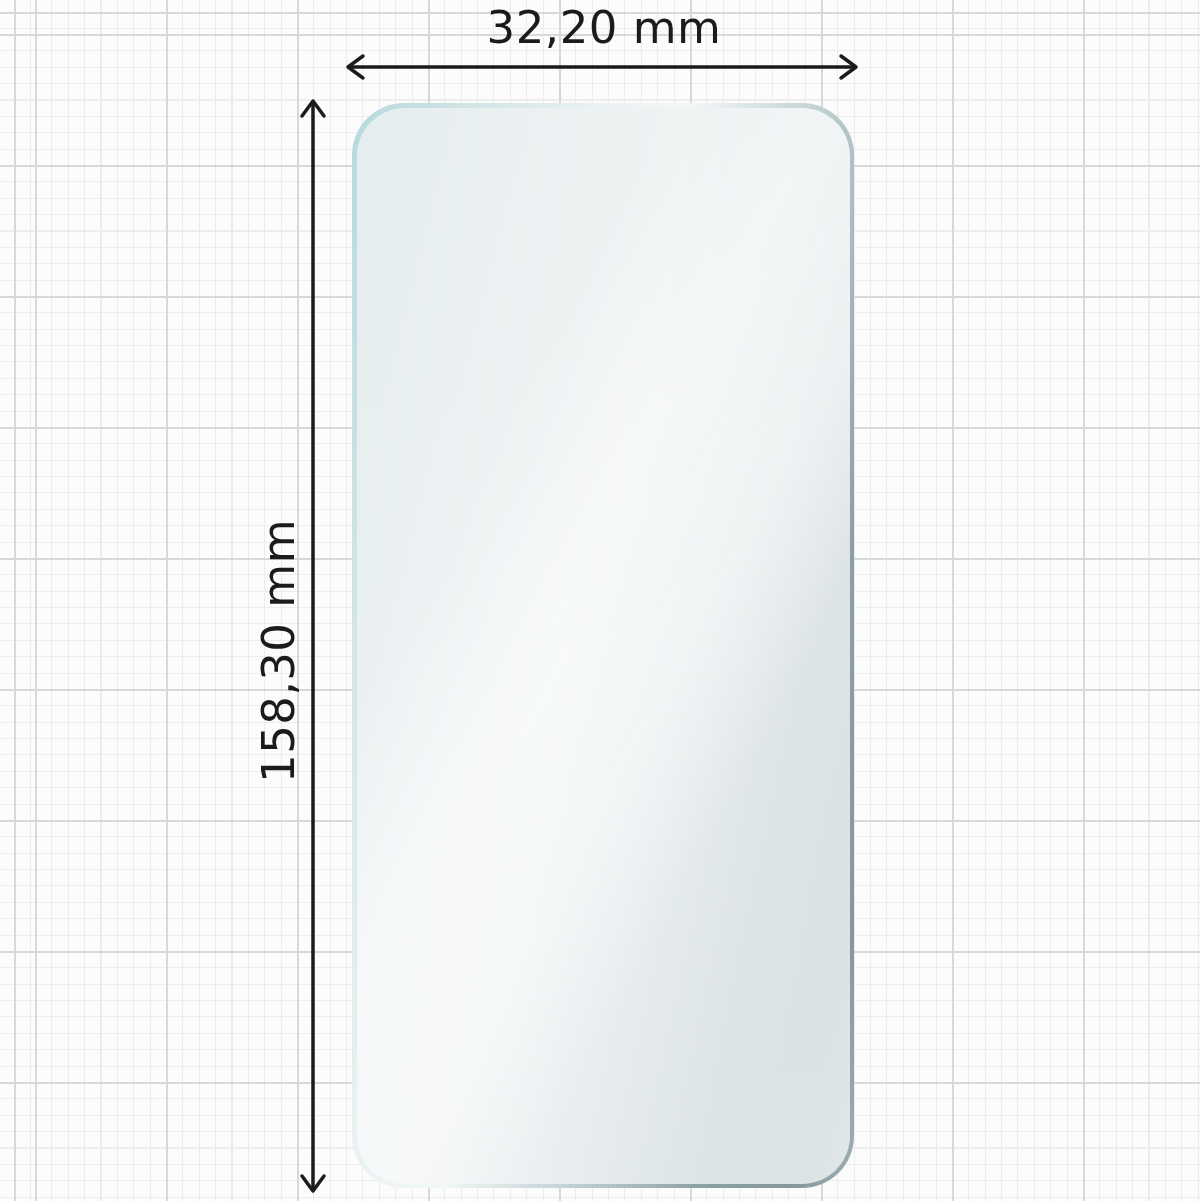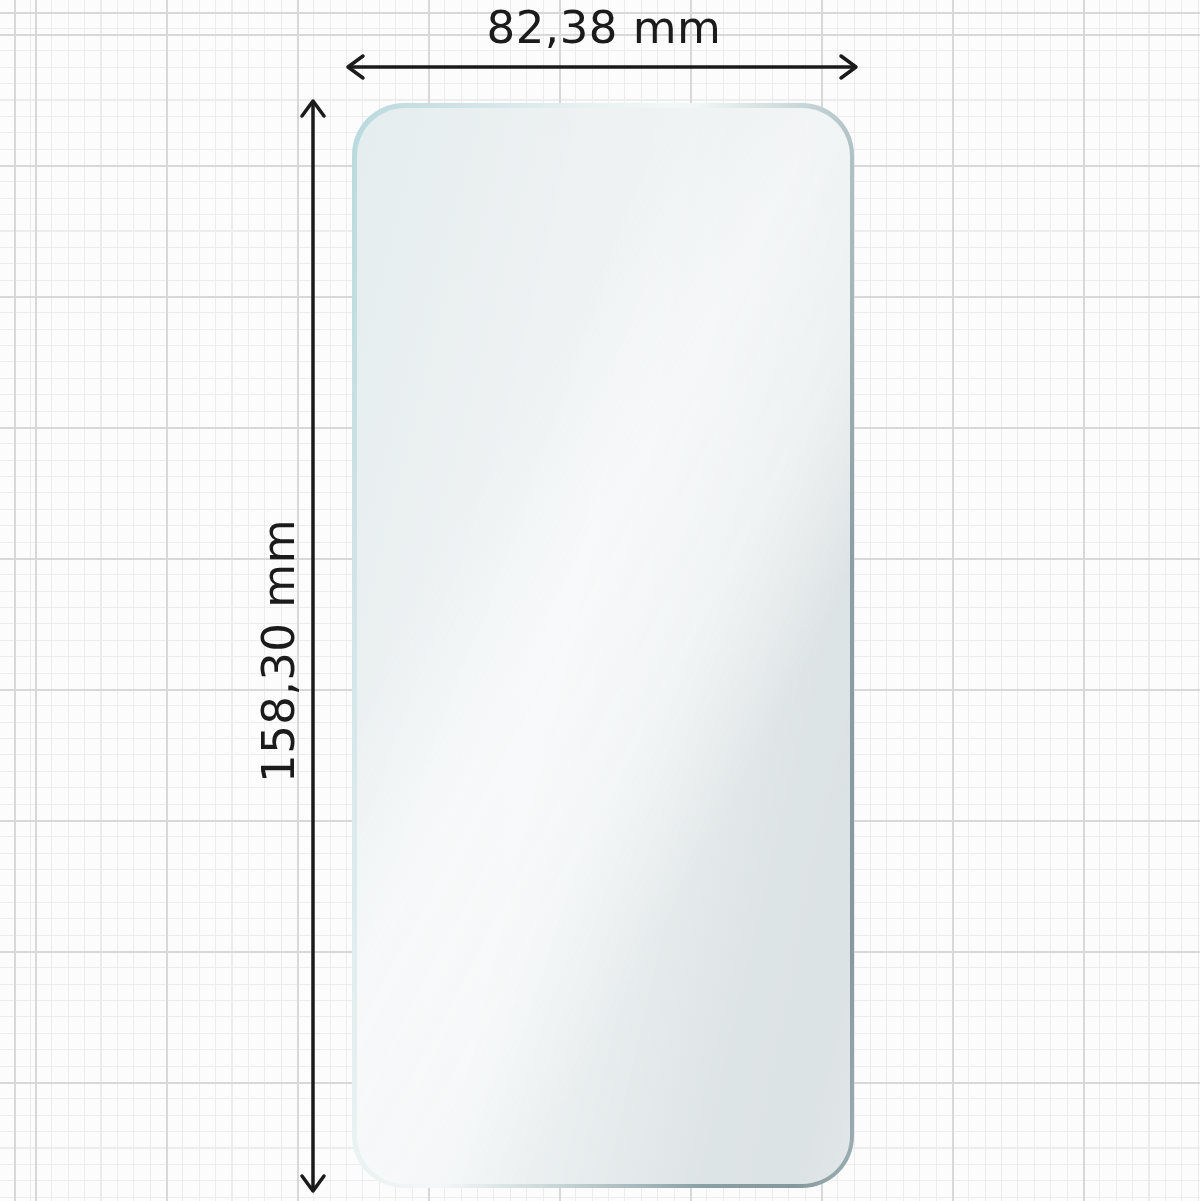--- a/index.html
+++ b/index.html
@@ -104,15 +104,15 @@
     <polyline points="841,56 856,67 841,78"></polyline>
   </g>
 
   <g stroke="#1b1b1b" stroke-width="3.5" fill="none" stroke-linecap="round" stroke-linejoin="round">
     <line x1="313" y1="104" x2="313" y2="1188"></line>
     <polyline points="302,116 313,101 324,116"></polyline>
     <polyline points="302,1176 313,1191 324,1176"></polyline>
   </g>
 </svg>
 
-<div class="dim-label dim-label-top">82,38 mm</div>
+<div class="dim-label dim-label-top">32,20 mm</div>
 
 <div class="dim-label dim-label-left">158,30 mm</div>
 
 </body></html>

